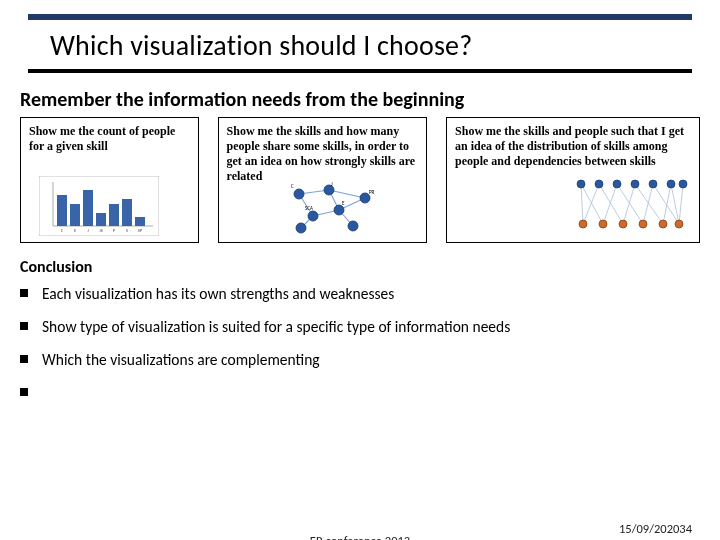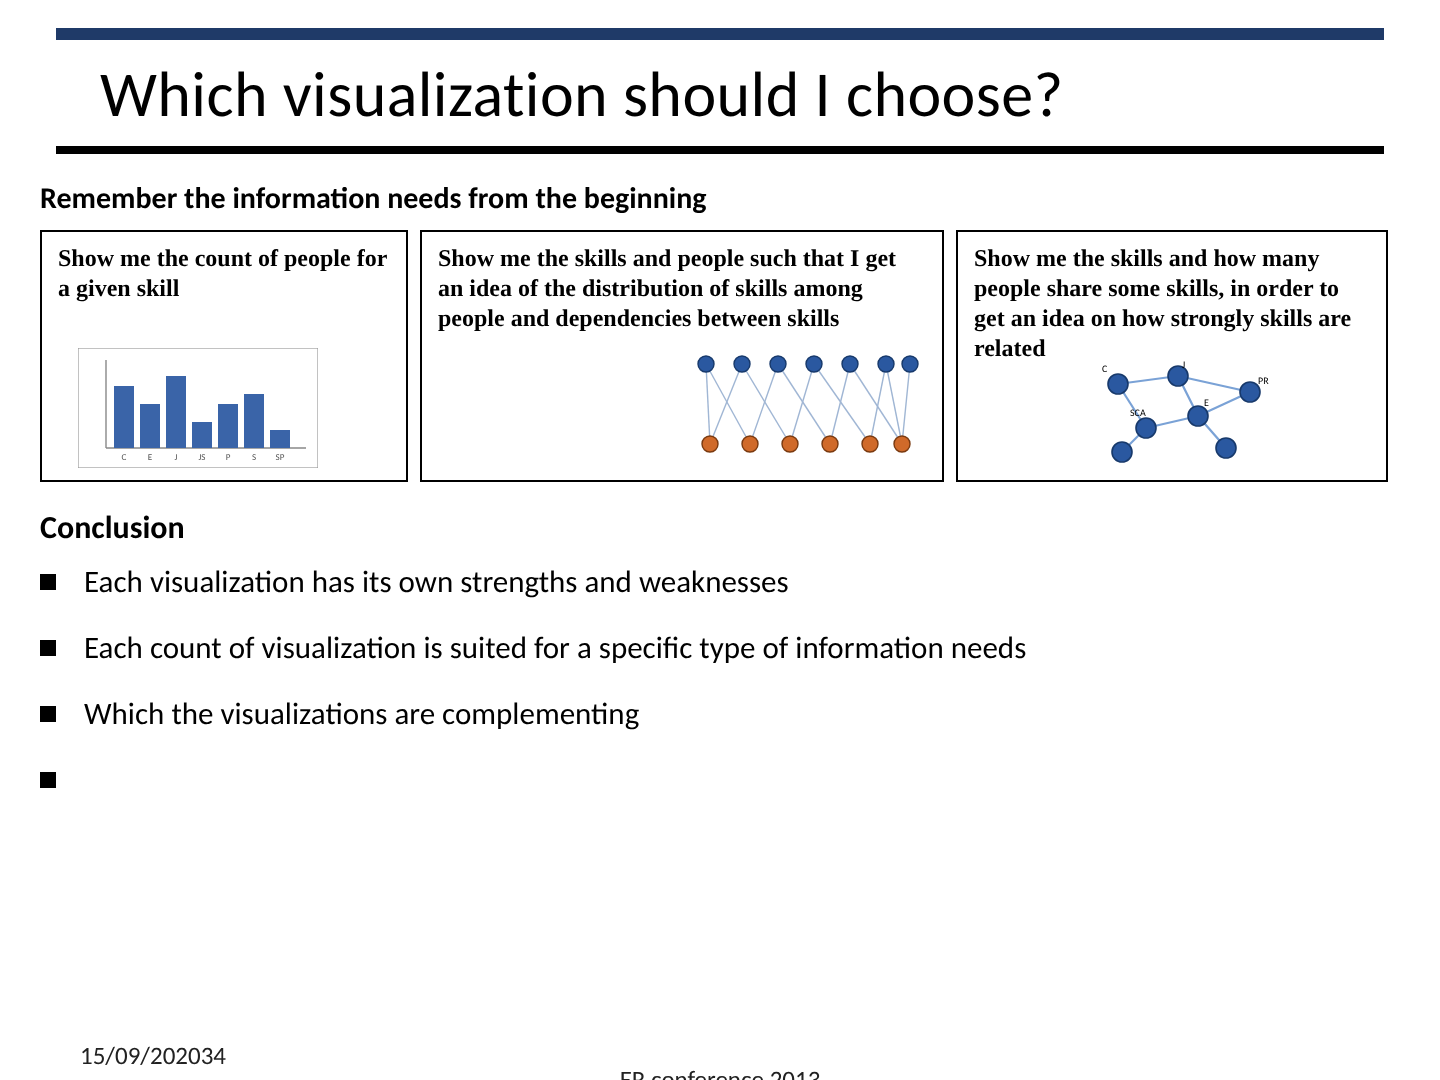--- a/index.html
+++ b/index.html
@@ -1,35 +1,35 @@
 <!DOCTYPE html>
 <html><head>
 <meta charset="utf-8">
 <style>
   * { box-sizing: border-box; margin: 0; padding: 0; }
   html, body { width: 720px; height: 540px; background: #fff; font-family: Calibri, Arial, sans-serif; color: #000; }
   .slide { width: 720px; height: 540px; position: relative; padding: 0; }
   .topbar { height: 6px; background: #1f3a68; margin: 14px 28px 0 28px; }
-  .title { font-size: 32px; font-weight: 400; margin: 8px 0 6px 50px; letter-spacing: 0.2px; }
+  .title { font-size: 28px; font-weight: 400; margin: 8px 0 6px 50px; letter-spacing: 0.2px; }
   .underline { height: 4px; background: #000; margin: 0 28px 14px 28px; }
-  .section-label { font-weight: 700; font-size: 15px; margin: 0 0 6px 20px; }
-  .cards { display: flex; gap: 6px; margin: 0 20px 14px 20px; }
+  .section-label { font-weight: 700; font-size: 20px; margin: 0 0 6px 20px; }
+  .cards { display: flex; gap: 19px; margin: 0 20px 14px 20px; }
   .card { border: 1px solid #000; padding: 6px 8px 6px 8px; position: relative; }
   .card1 { width: 184px; height: 126px; }
   .card2 { width: 216px; height: 126px; }
   .card3 { width: 262px; height: 126px; }
   .card-text { font-family: Georgia, 'Times New Roman', serif; font-weight: 700; font-size: 12px; line-height: 1.25; }
   .thumb { position: absolute; bottom: 6px; }
   .thumb svg { display: block; }
   .conclusion-label { font-weight: 700; font-size: 16px; margin: 11px 0 8px 20px; }
   .bullets { margin: 0 20px 0 20px; }
   .bullet-row { display: flex; align-items: flex-start; gap: 14px; margin-bottom: 14px; }
   .bullet-mark { width: 8px; height: 8px; background: #000; margin-top: 5px; flex: none; }
   .bullet-text { font-size: 15.5px; }
-  .footer { position: absolute; bottom: 18px; left: 0; right: 0; display: flex; justify-content: flex-start; padding: 0 28px 0 40px; font-size: 12.5px; color: #222; }
+  .footer { position: absolute; bottom: 18px; left: 0; right: 0; display: flex; justify-content: flex-end; padding: 0 28px 0 40px; font-size: 12.5px; color: #222; }
   .footer-center { position: absolute; left: 0; right: 0; text-align: center; margin-top: 12px; }
 </style>
 </head>
 <body>
 
 <div class="slide">
   <div class="topbar"></div>
   <h1 class="title">Which visualization should I choose?</h1>
   <div class="underline"></div>
 
@@ -54,20 +54,54 @@
             <rect x="96" y="41" width="10" height="9"></rect>
           </g>
           <g fill="#555" font-size="4.5" text-anchor="middle">
             <text x="23" y="56">C</text>
               <text x="36" y="56">E</text>
               <text x="49" y="56">J</text>
             <text x="62" y="56">JS</text>
               <text x="75" y="56">P</text>
               <text x="88" y="56">S</text>
               <text x="101" y="56">SP</text>
+          </g>
+        </svg>
+      </div>
+    </div>
+
+    <div class="card card2">
+      <div class="card-text">Show me the skills and how many people share some skills, in order to get an idea on how strongly skills are related</div>
+      <div class="thumb" style="left:60px;">
+        <svg width="110" height="56" viewBox="0 0 110 56">
+          <g stroke="#7aa2d6" stroke-width="1.1">
+            <line x1="20" y1="14" x2="50" y2="10"></line>
+            <line x1="50" y1="10" x2="86" y2="18"></line>
+            <line x1="20" y1="14" x2="34" y2="36"></line>
+            <line x1="34" y1="36" x2="60" y2="30"></line>
+            <line x1="60" y1="30" x2="86" y2="18"></line>
+            <line x1="60" y1="30" x2="74" y2="46"></line>
+            <line x1="34" y1="36" x2="22" y2="48"></line>
+            <line x1="50" y1="10" x2="60" y2="30"></line>
+          </g>
+          <g fill="#2a58a0" stroke="#17396b" stroke-width="0.8">
+            <circle cx="20" cy="14" r="5"></circle>
+              <circle cx="50" cy="10" r="5"></circle>
+            <circle cx="86" cy="18" r="5"></circle>
+              <circle cx="34" cy="36" r="5"></circle>
+            <circle cx="60" cy="30" r="5"></circle>
+              <circle cx="74" cy="46" r="5"></circle>
+            <circle cx="22" cy="48" r="5"></circle>
+          </g>
+          <g fill="#000" font-size="5">
+            <text x="12" y="8">C</text>
+              <text x="52" y="6">J</text>
+            <text x="90" y="14">PR</text>
+              <text x="26" y="30">SCA</text>
+            <text x="63" y="25">E</text>
           </g>
         </svg>
       </div>
     </div>
 
     <div class="card card3">
       <div class="card-text">Show me the skills and people such that I get an idea of the distribution of skills among people and dependencies between skills</div>
       <div class="thumb" style="right:8px;">
         <svg width="120" height="62" viewBox="0 0 120 62">
           <g stroke="#a0b6d4" stroke-width="0.7">
@@ -99,66 +133,32 @@
               <circle cx="32" cy="50" r="4"></circle>
               <circle cx="52" cy="50" r="4"></circle>
             <circle cx="72" cy="50" r="4"></circle>
               <circle cx="92" cy="50" r="4"></circle>
               <circle cx="108" cy="50" r="4"></circle>
           </g>
         </svg>
       </div>
     </div>
 
-    <div class="card card2">
-      <div class="card-text">Show me the skills and how many people share some skills, in order to get an idea on how strongly skills are related</div>
-      <div class="thumb" style="left:60px;">
-        <svg width="110" height="56" viewBox="0 0 110 56">
-          <g stroke="#7aa2d6" stroke-width="1.1">
-            <line x1="20" y1="14" x2="50" y2="10"></line>
-            <line x1="50" y1="10" x2="86" y2="18"></line>
-            <line x1="20" y1="14" x2="34" y2="36"></line>
-            <line x1="34" y1="36" x2="60" y2="30"></line>
-            <line x1="60" y1="30" x2="86" y2="18"></line>
-            <line x1="60" y1="30" x2="74" y2="46"></line>
-            <line x1="34" y1="36" x2="22" y2="48"></line>
-            <line x1="50" y1="10" x2="60" y2="30"></line>
-          </g>
-          <g fill="#2a58a0" stroke="#17396b" stroke-width="0.8">
-            <circle cx="20" cy="14" r="5"></circle>
-              <circle cx="50" cy="10" r="5"></circle>
-            <circle cx="86" cy="18" r="5"></circle>
-              <circle cx="34" cy="36" r="5"></circle>
-            <circle cx="60" cy="30" r="5"></circle>
-              <circle cx="74" cy="46" r="5"></circle>
-            <circle cx="22" cy="48" r="5"></circle>
-          </g>
-          <g fill="#000" font-size="5">
-            <text x="12" y="8">C</text>
-              <text x="52" y="6">J</text>
-            <text x="90" y="14">PR</text>
-              <text x="26" y="30">SCA</text>
-            <text x="63" y="25">E</text>
-          </g>
-        </svg>
-      </div>
-    </div>
-
   </div>
 
   <div class="conclusion-label">Conclusion</div>
 
   <div class="bullets">
     <div class="bullet-row">
       <div class="bullet-mark"></div>
       <div class="bullet-text">Each visualization has its own strengths and weaknesses</div>
     </div>
     <div class="bullet-row">
       <div class="bullet-mark"></div>
-      <div class="bullet-text">Each count of visualization is suited for a specific type of information needs</div>
+      <div class="bullet-text">Show type of visualization is suited for a specific type of information needs</div>
     </div>
     <div class="bullet-row">
       <div class="bullet-mark"></div>
       <div class="bullet-text">Which the visualizations are complementing</div>
     </div>
     <div class="bullet-row">
       <div class="bullet-mark"></div>
     </div>
   </div>
 

